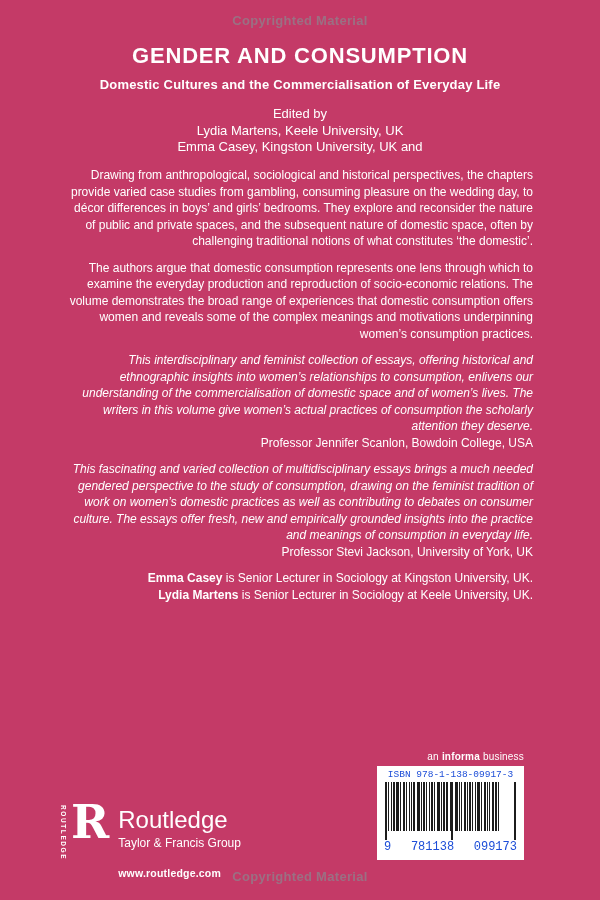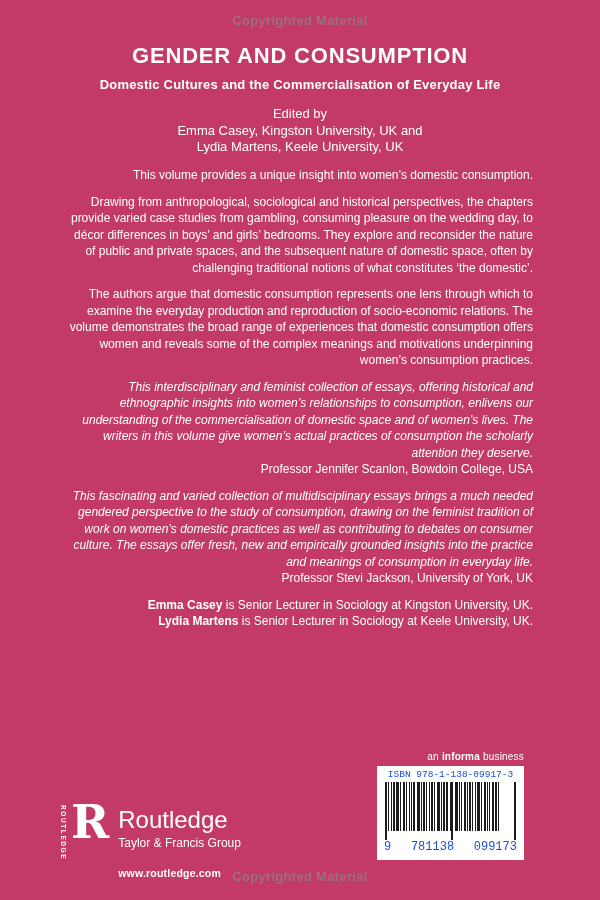--- a/index.html
+++ b/index.html
@@ -78,27 +78,26 @@
 
 <div class="cover">
 
   <div class="watermark wm-top">Copyrighted Material</div>
 
   <div class="header">
     <div class="title">GENDER AND CONSUMPTION</div>
     <div class="subtitle">Domestic Cultures and the Commercialisation of Everyday Life</div>
     <div class="edited">
       <div>Edited by</div>
+      <div>Lydia Martens, Keele University, UK</div>
       <div>Emma Casey, Kingston University, UK and</div>
-      <div>Lydia Martens, Keele University, UK</div>
     </div>
   </div>
 
   <div class="body">
-    <p>This volume provides a unique insight into women’s domestic consumption.</p>
     <p>Drawing from anthropological, sociological and historical perspectives, the chapters provide varied case studies from gambling, consuming pleasure on the wedding day, to décor differences in boys’ and girls’ bedrooms. They explore and reconsider the nature of public and private spaces, and the subsequent nature of domestic space, often by challenging traditional notions of what constitutes ‘the domestic’.</p>
     <p>The authors argue that domestic consumption represents one lens through which to examine the everyday production and reproduction of socio-economic relations. The volume demonstrates the broad range of experiences that domestic consumption offers women and reveals some of the complex meanings and motivations underpinning women’s consumption practices.</p>
     <p class="quote">This interdisciplinary and feminist collection of essays, offering historical and ethnographic insights into women’s relationships to consumption, enlivens our understanding of the commercialisation of domestic space and of women’s lives. The writers in this volume give women’s actual practices of consumption the scholarly attention they deserve.</p>
     <p class="attribution">Professor Jennifer Scanlon, Bowdoin College, USA</p>
     <p class="quote">This fascinating and varied collection of multidisciplinary essays brings a much needed gendered perspective to the study of consumption, drawing on the feminist tradition of work on women’s domestic practices as well as contributing to debates on consumer culture. The essays offer fresh, new and empirically grounded insights into the practice and meanings of consumption in everyday life.</p>
     <p class="attribution">Professor Stevi Jackson, University of York, UK</p>
     <div class="bios">
       <p><span class="name">Emma Casey</span><span> is Senior Lecturer in Sociology at Kingston University, UK.</span></p>
       <p><span class="name">Lydia Martens</span><span> is Senior Lecturer in Sociology at Keele University, UK.</span></p>
     </div>

